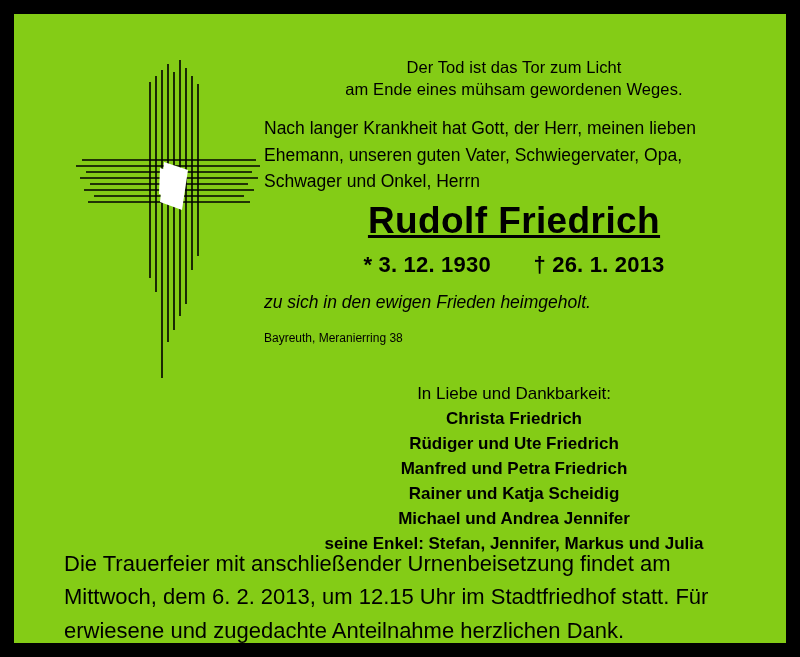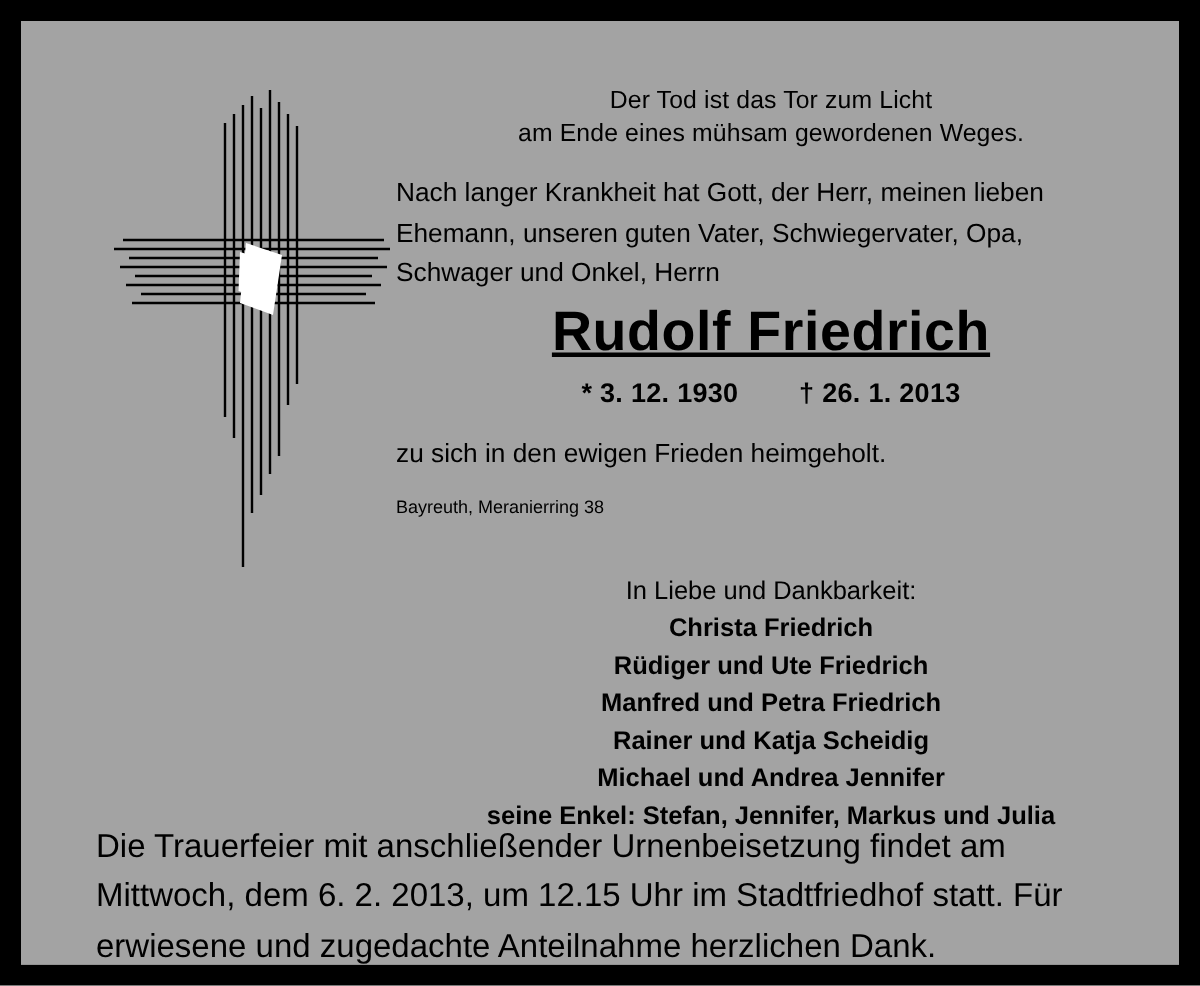--- a/index.html
+++ b/index.html
@@ -23,21 +23,21 @@
     height: 657px;
     box-sizing: border-box;
     border: 14px solid #000000;
     background: #ffffff;
   }
 
   .obituary-inner {
     position: relative;
     width: 100%;
     height: 100%;
-    background: #a3a3a3;
+    background: #84cc16;
   }
 
   
   .cross-art {
     position: absolute;
     left: 46px;
     top: 28px;
     width: 205px;
     height: 340px;
   }
@@ -76,33 +76,34 @@
     letter-spacing: 0.4px;
     text-decoration: underline;
   }
 
   .dates {
     position: absolute;
     left: 250px;
     top: 238px;
     width: 500px;
     text-align: center;
-    font-size: 18px;
+    font-size: 22px;
     font-weight: bold;
     letter-spacing: 0.2px;
   }
   .dates .date-sep { display: inline-block; width: 30px; }
 
   .closing-line {
     position: absolute;
     left: 250px;
     top: 278px;
     width: 500px;
     font-size: 17.5px;
     text-align: left;
+    font-style: italic;
   }
 
   .place-line {
     position: absolute;
     left: 250px;
     top: 317px;
     width: 500px;
     font-size: 12px;
     text-align: left;
   }

